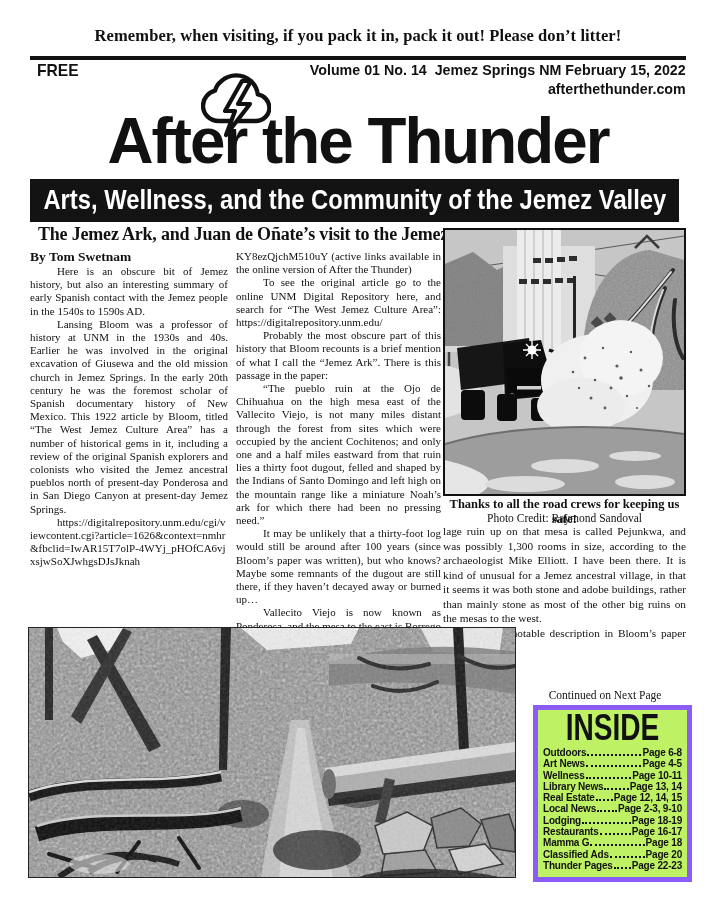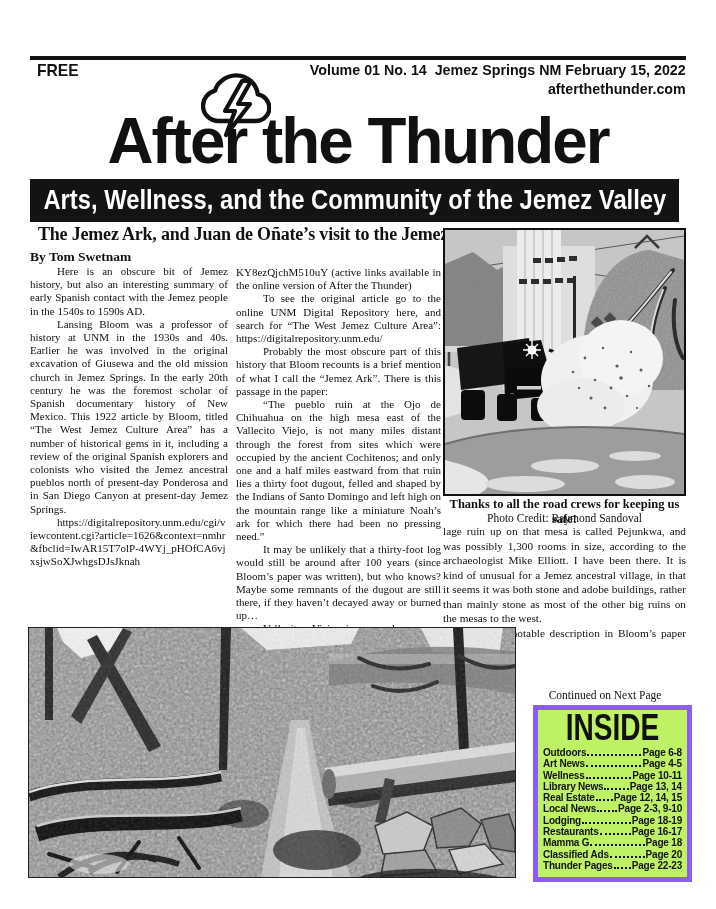--- a/index.html
+++ b/index.html
@@ -28,21 +28,21 @@
     font-size:27px;white-space:nowrap;transform:scaleX(.88);transform-origin:center center;}
   
   .headline{left:38px;top:224px;width:430px;font-size:18px;font-weight:bold;
     letter-spacing:-.2px;white-space:nowrap;}
   .byline{left:30px;top:249px;font-size:13.5px;font-weight:bold;}
   .bodycol{font-size:11px;line-height:13.2px;text-align:justify;}
   .bodycol p{margin:0;text-indent:27px;}
   .bodycol p.noindent{text-indent:0;}
   .bodycol p.url{word-break:break-all;}
   .col1{left:30px;top:265px;width:198px;}
-  .col2{left:236px;top:266px;width:205px;}
+  .col2{left:236px;top:250px;width:205px;}
   .col3{left:443px;top:524px;width:243px;font-size:11.3px;line-height:14.5px;}
   .col3 p.lastfull{text-align-last:justify;}
   .col3wrap{left:524px;top:621px;width:162px;font-size:11.3px;line-height:14.4px;}
   .continued{left:524px;top:689px;width:162px;text-align:center;font-size:11.5px;}
   
   .photo1{left:443px;top:228px;width:243px;height:268px;border:2px solid #111;
     box-sizing:border-box;background:#c4c4c4;}
   .photo1 svg,.photo2 svg{display:block;width:100%;height:100%;}
   .caption1{left:443px;top:497px;width:243px;text-align:center;
     font-size:12.5px;font-weight:bold;}
@@ -59,20 +59,21 @@
     margin-top:2px;}
   .toc-row{display:flex;align-items:baseline;font-weight:bold;font-size:10px;
     letter-spacing:-.2px;white-space:nowrap;}
   .toc-leader{flex:1;border-bottom:2px dotted #111;margin:0 1px 2px;min-width:5px;}
 </style>
 </head>
 <body>
 
 <div class="page">
 
+  <div class="abs top-note">Remember, when visiting, if you pack it in, pack it out! Please don’t litter!</div>
   <div class="abs rule1"></div>
 
   <div class="abs free">FREE</div>
   <div class="abs issue"><span>Volume 01 No. 14  Jemez Springs NM February 15, 2022</span><br><span>afterthethunder.com</span></div>
 
   <div class="abs logo">
     <svg viewBox="0 0 70 74">
       <g transform="translate(2,1) scale(4.15)">
         <path d="M4.4,3.9 A5.5,5.5 0 0 1 8,2.5 C10.7,2.5 12.9,4.5 13.2,7.1 A3.3,3.3 0 0 1 16,10.3 C16,12.1 14.5,13.5 12.7,13.5 H3.8 C1.7,13.5 0,11.9 0,9.8 C0,8.1 1.3,6.6 2.9,6.2 C3.1,5.4 3.6,4.5 4.4,3.9 Z" fill="#fff" stroke="#111" stroke-width="1.05" stroke-linejoin="round"></path>
       </g>

